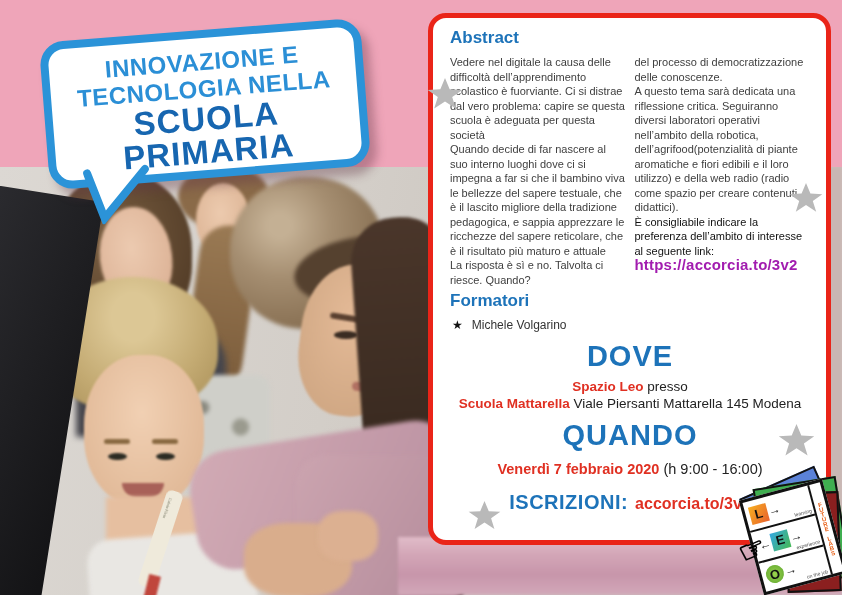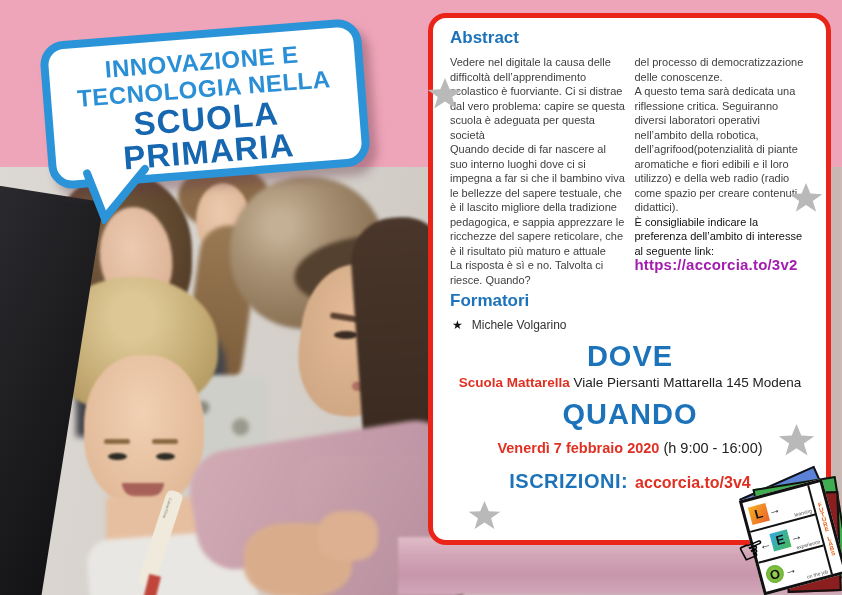--- a/index.html
+++ b/index.html
@@ -208,20 +208,21 @@
 
       <section>
         <h2 class="h-blue">Formatori</h2>
         <div class="names">
           <div><span class="bullet">★</span><span>Michele Volgarino</span></div>
         </div>
       </section>
 
       <section class="center">
         <h1 class="h-big">DOVE</h1>
+        <p class="line-sm"><span class="red-b">Spazio Leo</span><span> presso</span></p>
         <p class="line-sm2"><span class="red-b">Scuola Mattarella</span><span> Viale Piersanti Mattarella 145 Modena</span></p>
       </section>
 
       <section class="center">
         <h1 class="h-big">QUANDO</h1>
         <p class="date-line"><span class="red-b">Venerdì 7 febbraio 2020</span><span> (h 9:00 - 16:00)</span></p>
       </section>
 
       <section class="center iscr">
         <span class="isc-label">ISCRIZIONI:</span><a class="isc-link" href="#">accorcia.to/3v4</a>

